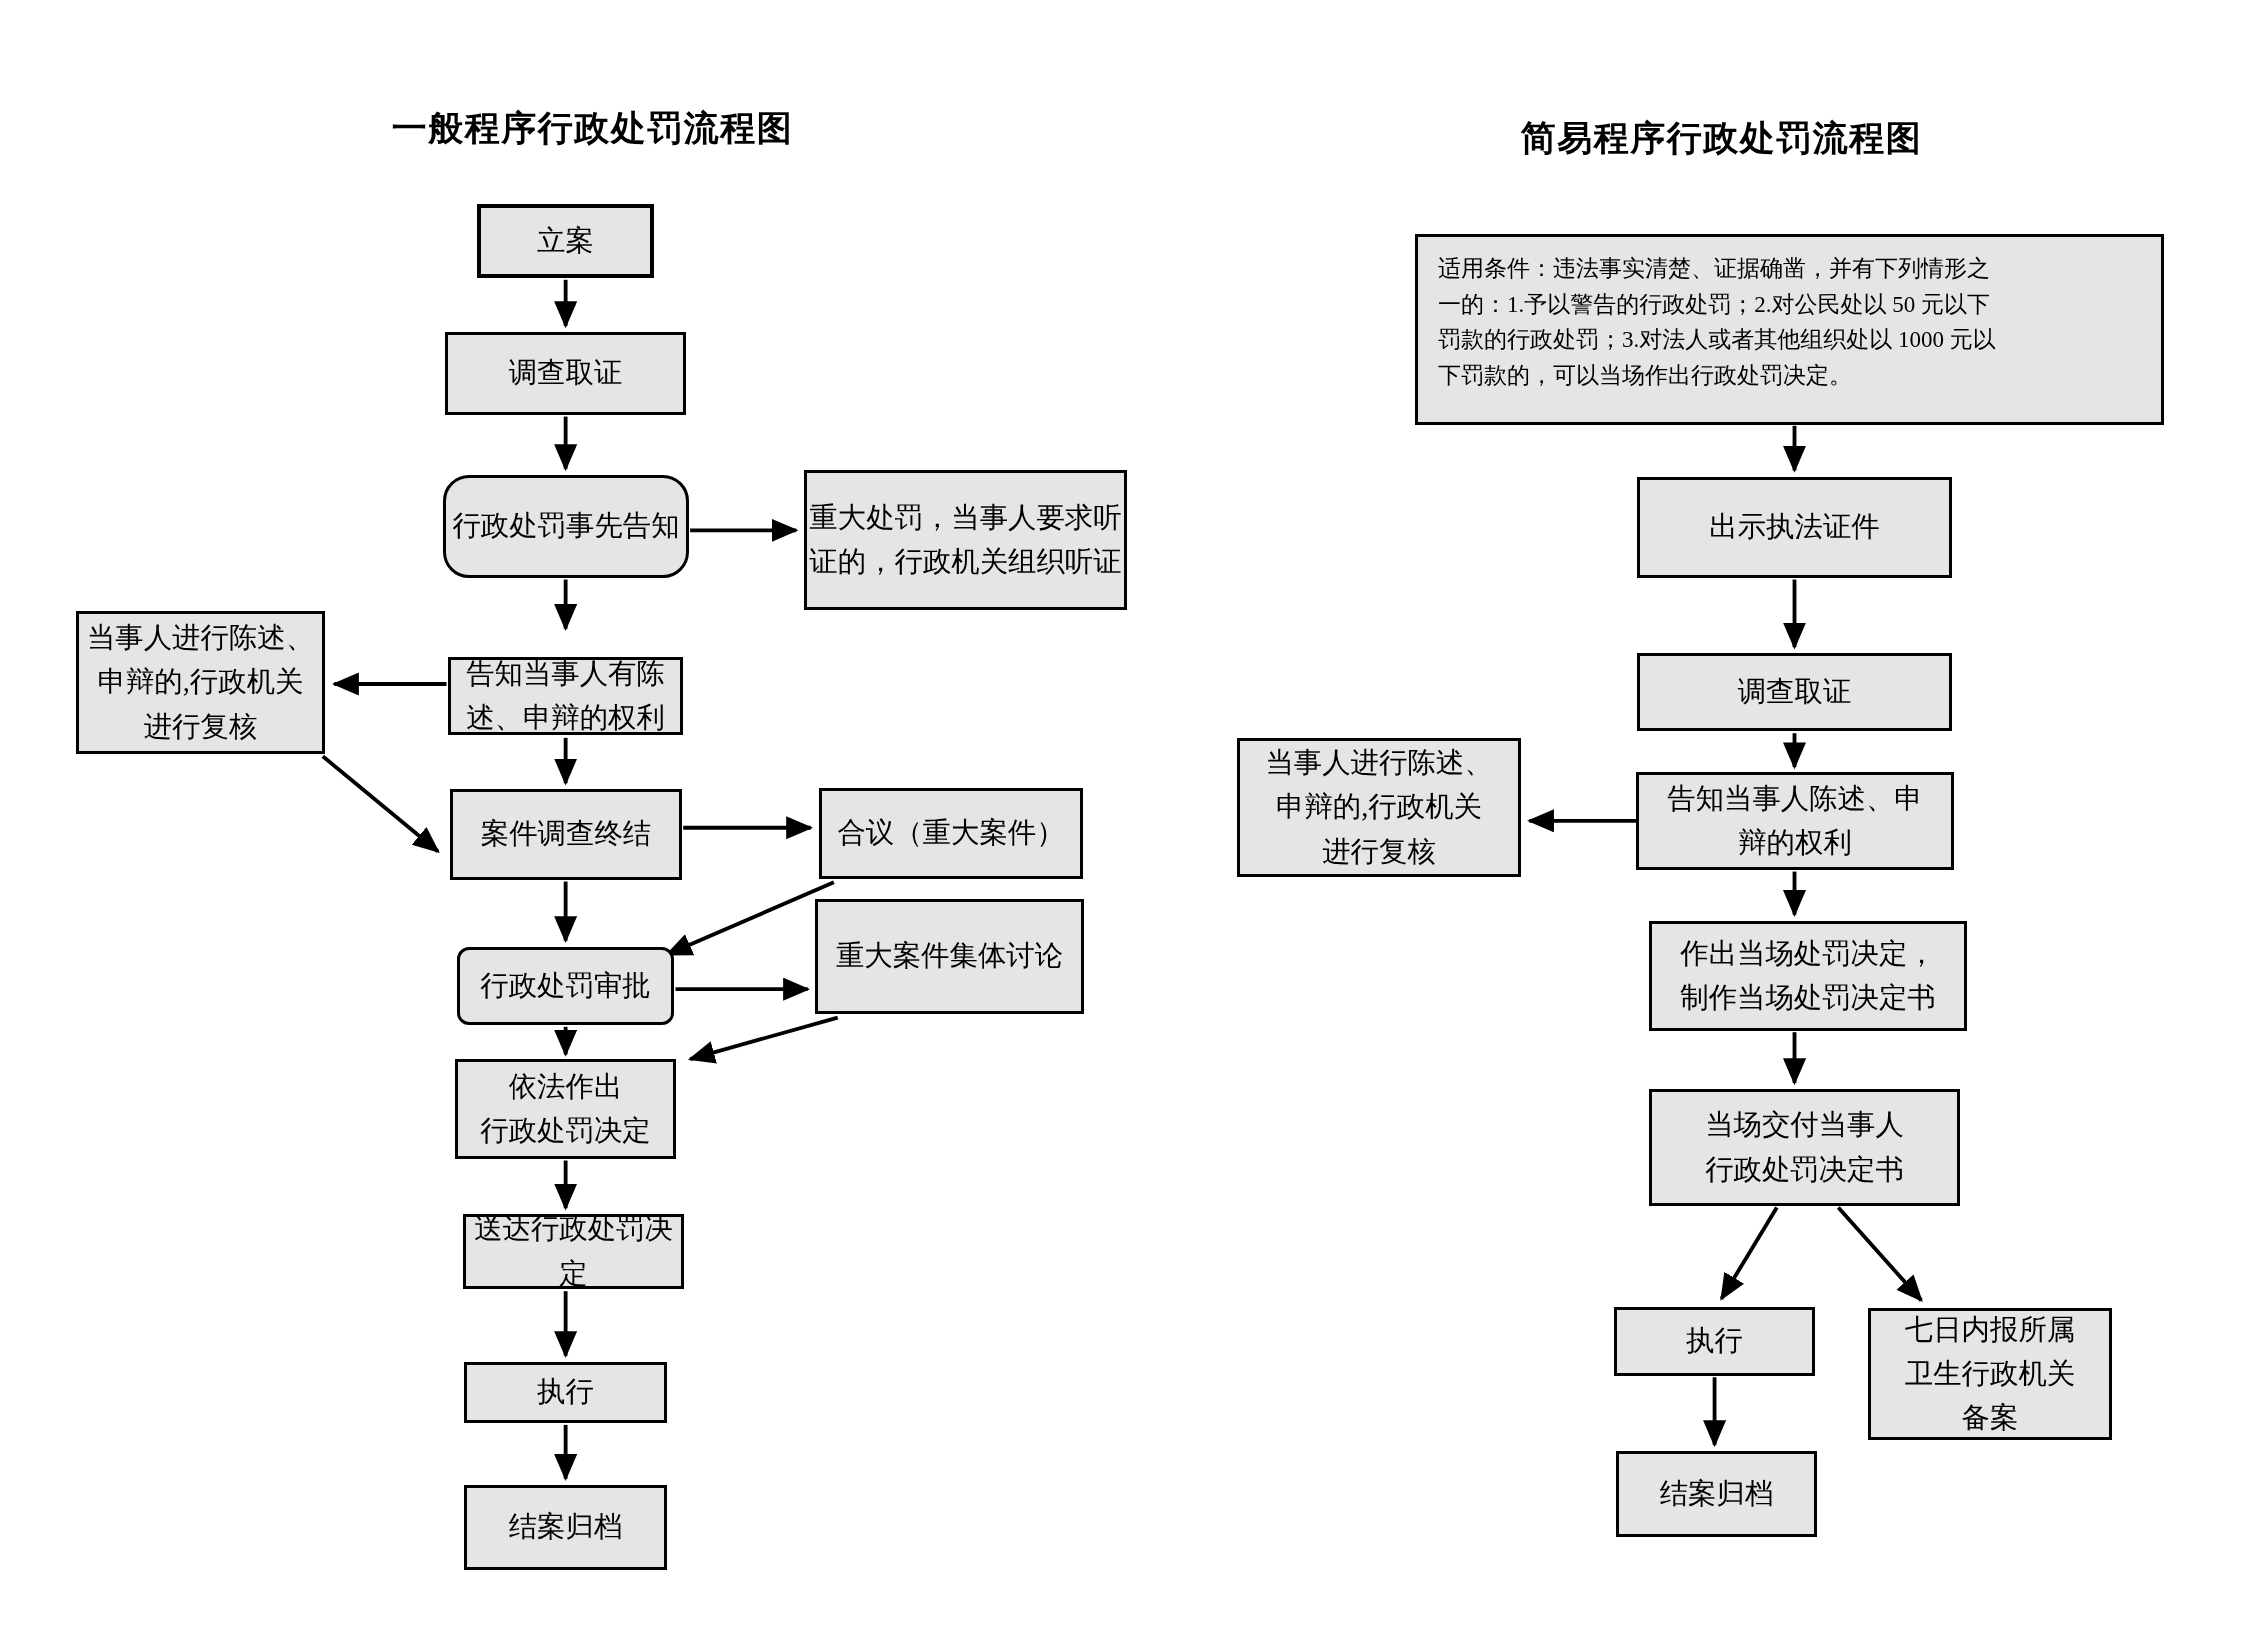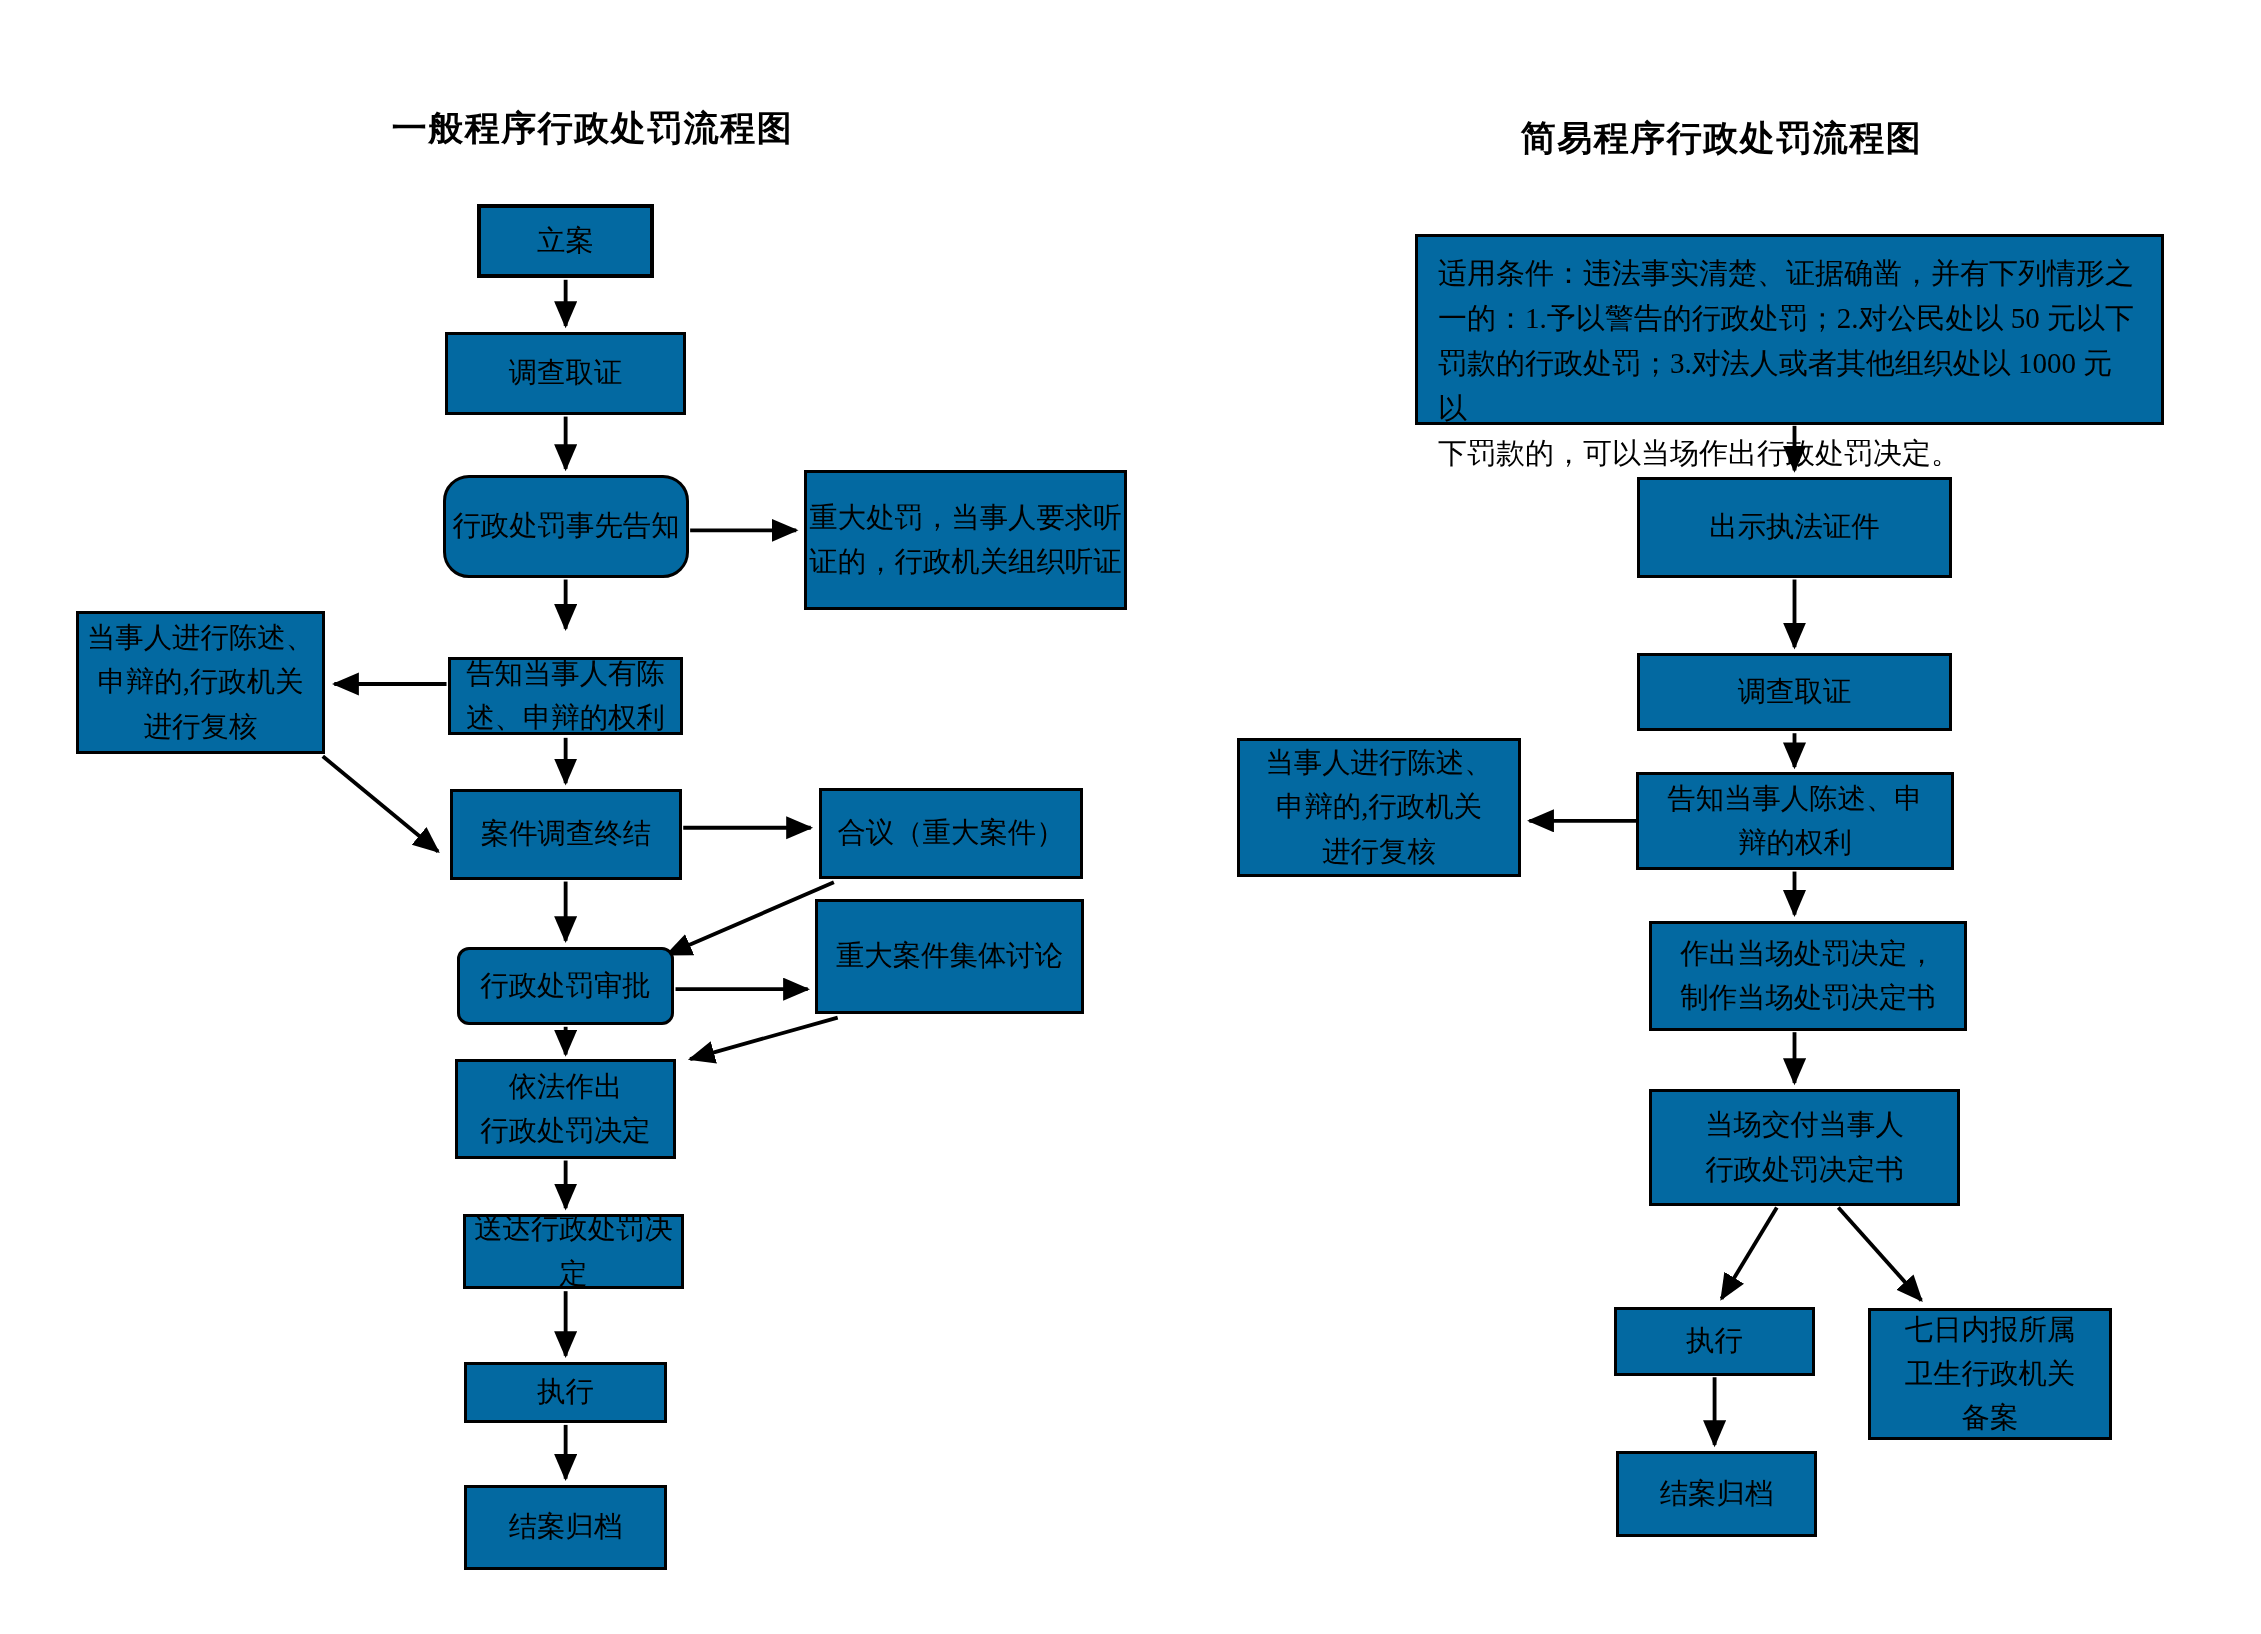--- a/index.html
+++ b/index.html
@@ -1,27 +1,27 @@
 <!DOCTYPE html>
 <html style="font-size:12.3px"><head>
 <meta charset="utf-8">
 <style>
   html,body{margin:0;padding:0;background:#ffffff;}
   body{font-family:"Liberation Sans",sans-serif;}
   .canvas{position:relative;width:2261px;height:1634px;background:#ffffff;overflow:hidden;}
   .arrows{position:absolute;left:0;top:0;width:2261px;height:1634px;}
   .chart-title{position:absolute;text-align:center;font-weight:bold;font-size:35px;color:#000;
     font-family:"Liberation Sans",sans-serif;letter-spacing:1.5px;}
-  .node{position:absolute;box-sizing:border-box;border:3.8px solid #000;background:#0369a1;
+  .node{position:absolute;box-sizing:border-box;border:3.8px solid #000;background:#e5e5e5;
     display:flex;align-items:center;justify-content:center;text-align:center;
     font-family:"Liberation Serif",serif;font-size:28.4px;line-height:1.55;color:#000;
     white-space:pre-line;}
   .node.thick{border-width:4.6px;}
   .node.align-left{justify-content:flex-start;align-items:flex-start;text-align:left;
-    padding:14px 20px;font-size:29px;line-height:1.55;}
+    padding:14px 20px;font-size:23px;line-height:1.55;}
 </style>
 </head>
 <body>
 
 <div class="canvas">
 
   <svg class="arrows" viewBox="0 0 2942 2126" xmlns="http://www.w3.org/2000/svg">
     <defs>
       <marker id="ah" markerWidth="8" markerHeight="7" refX="6.4" refY="3" orient="auto" markerUnits="strokeWidth">
         <path d="M0,0 L7,3 L0,6 Z" fill="#000"></path>

